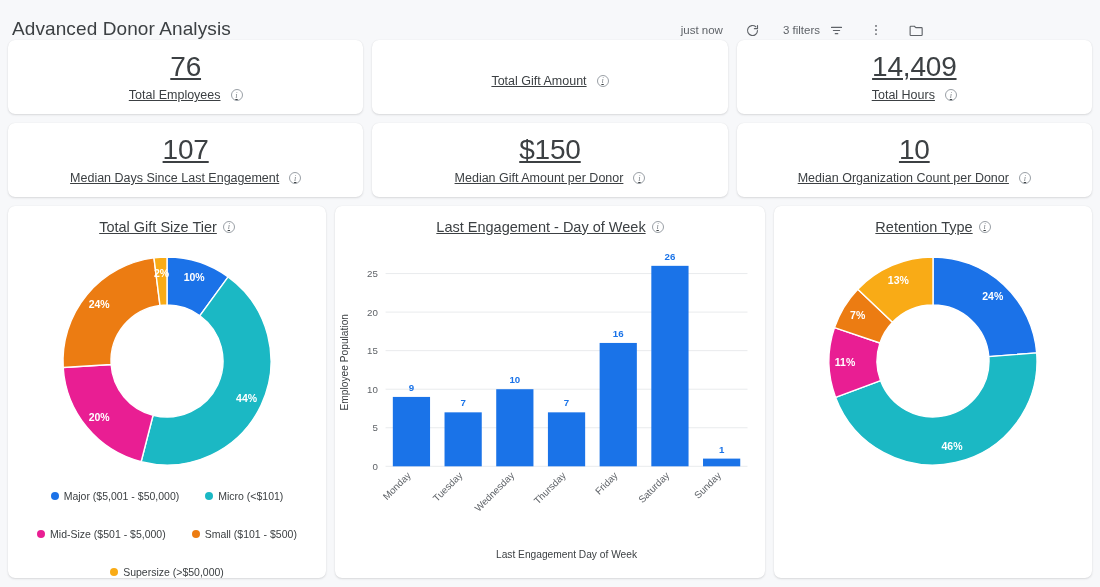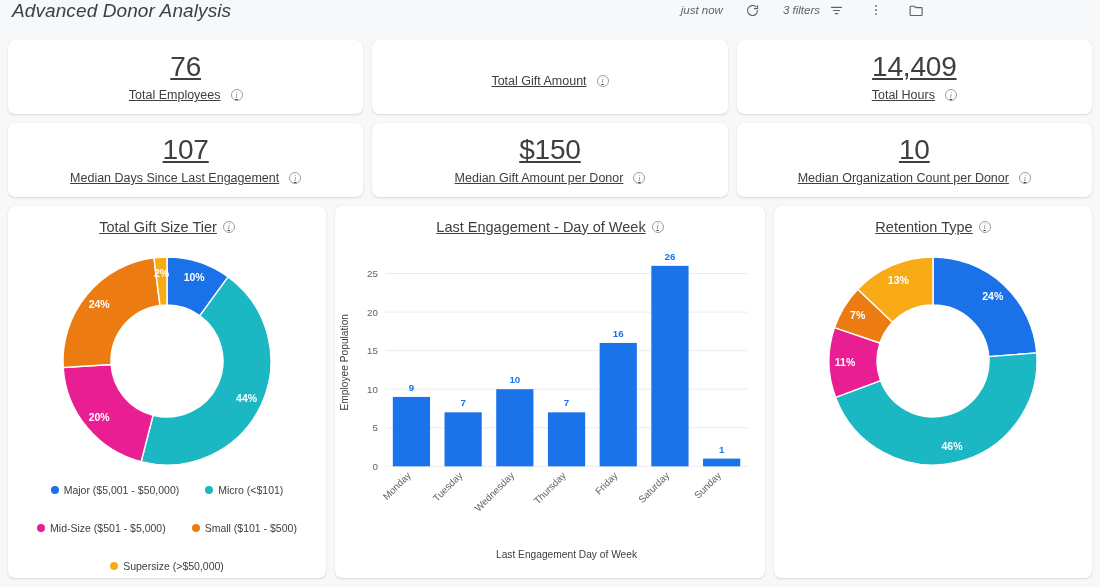--- a/index.html
+++ b/index.html
@@ -7,24 +7,23 @@
     width: 1100px; height: 587px;
     background: #f7f8fa;
     font-family: "Liberation Sans", sans-serif;
     color: #3c4043;
     overflow: hidden;
   }
 
   
   .header {
     height: 40px; width: 936px;
-    display: flex; align-items: flex-start;
+    display: flex; align-items: flex-end;
     padding: 0 10px 0 12px;
     background: #f7f8fa;
-    font-style: italic;
   }
   .dash-title {
     font-size: 19px; font-weight: 400; color: #3c4043;
     letter-spacing: .1px; flex: 1;
   }
   .header-tools { display: flex; align-items: center; gap: 20px; }
   .just-now { font-size: 11.5px; color: #5f6368; }
   .filters-label { font-size: 11.5px; color: #5f6368; }
   .icon-btn {
     display: flex; align-items: center; justify-content: center;
@@ -86,21 +85,21 @@
   
   .donut-wrap { position: relative; width: 100%; height: 274px; }
   .donut-svg { display: block; margin: 0 auto; }
   .slice-label {
     font-size: 10.5px; font-weight: bold; fill: #ffffff;
     font-family: "Liberation Sans", sans-serif;
   }
 
   
   .legend {
-    position: absolute; left: 0; right: 0; bottom: 6px;
+    position: absolute; left: 0; right: 0; bottom: 0;
     display: flex; flex-wrap: wrap;
     align-items: center; justify-content: center;
     column-gap: 16px; row-gap: 5px;
     padding: 0 14px;
     gap: 26px;
   }
   .legend-item { display: flex; align-items: center; gap: 5px; }
   .legend-dot { width: 8px; height: 8px; border-radius: 50%; flex: 0 0 8px; }
   .legend-text { font-size: 10.5px; color: #3c4043; white-space: nowrap; }
 

